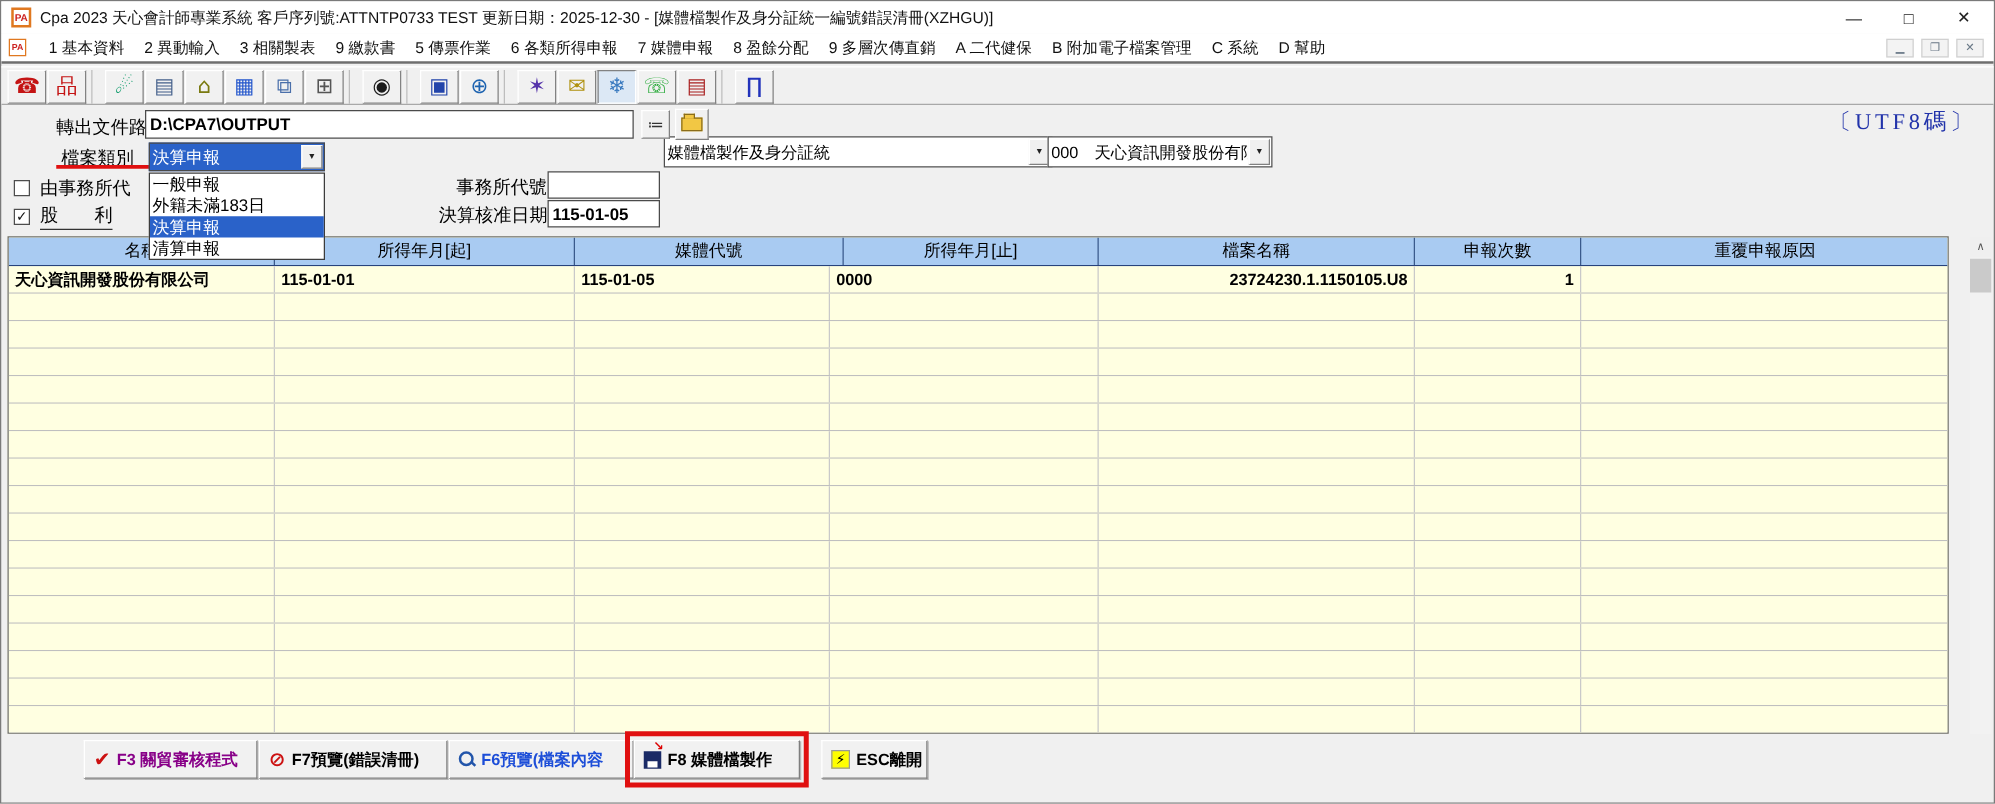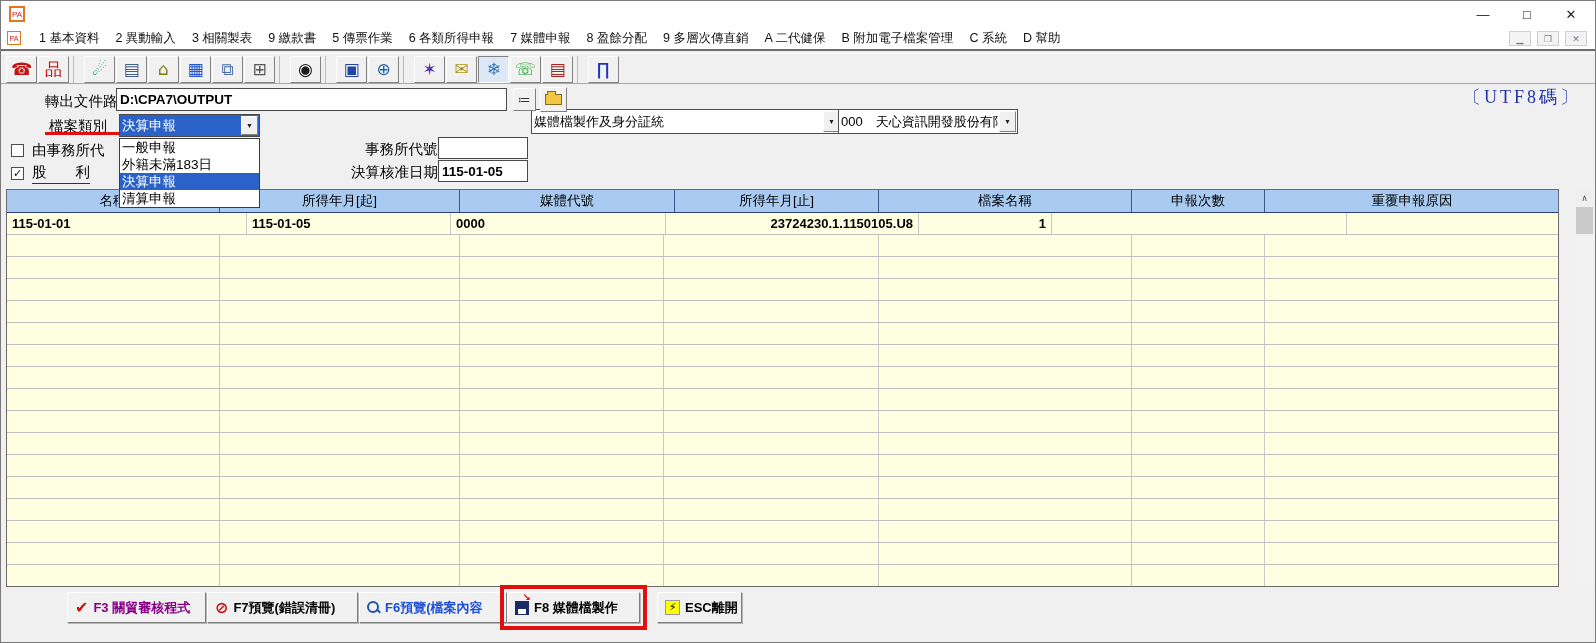--- a/index.html
+++ b/index.html
@@ -4,21 +4,21 @@
 <style>
   * { margin:0; padding:0; box-sizing:border-box; }
   body { font-family:"Liberation Sans","DejaVu Sans",sans-serif; background:#d8d8d8; }
   #win { position:relative; width:1596px; height:643px; background:#f0f0f0;
          border:1px solid #7a7a7a; overflow:hidden; }
 
   
   .titlebar { position:absolute; left:0; top:0; width:100%; height:26px; background:#ffffff;
               display:flex; align-items:center; }
   .appico { width:16px; height:16px; margin-left:8px; border:2px solid #e07820; background:#fff;
-            color:#cc2222; font-size:8px; font-weight:normal; display:flex; align-items:center;
+            color:#cc2222; font-size:8px; font-weight:bold; display:flex; align-items:center;
             justify-content:center; flex:0 0 auto; }
   .title-text { margin-left:7px; font-size:12.5px; color:#111; white-space:nowrap; }
   .winctl { position:absolute; top:0; height:26px; width:40px; display:flex; align-items:center;
             justify-content:center; font-size:13px; color:#222; cursor:default; }
   .winctl.min { right:92px; } .winctl.max { right:48px; } .winctl.close { right:4px; }
 
   
   .menubar { position:absolute; left:0; top:26px; width:100%; height:24px; background:#ffffff;
              border-bottom:2px solid #6e6e6e; display:flex; align-items:center; }
   .appico.small { width:14px; height:14px; margin-left:6px; border-width:1px; font-size:7px; }
@@ -117,20 +117,21 @@
   .red-rect { position:absolute; left:499px; top:584px; width:147px; height:45px;
               border:4px solid #e01010; z-index:5; }
 </style>
 </head>
 <body>
 
 <div id="win">
 
   <div class="titlebar">
     <div class="appico">PA</div>
+    <div class="title-text">Cpa 2023 天心會計師專業系統 客戶序列號:ATTNTP0733 TEST  更新日期：2025-12-30 - [媒體檔製作及身分証統一編號錯誤清冊(XZHGU)]</div>
     <div class="winctl min">—</div>
     <div class="winctl max">□</div>
     <div class="winctl close">✕</div>
   </div>
 
   <div class="menubar">
     <div class="appico small">PA</div>
     <div class="menu-items">
         <span class="mi">1 基本資料</span>
         <span class="mi">2 異動輸入</span>
@@ -264,20 +265,21 @@
         <div class="th" style="width: 213px;">名稱</div>
         <div class="th" style="width: 240px;">所得年月[起]</div>
         <div class="th" style="width: 215px;">媒體代號</div>
         <div class="th" style="width: 204px;">所得年月[止]</div>
         <div class="th" style="width: 253px;">檔案名稱</div>
         <div class="th" style="width: 133px;">申報次數</div>
         <div class="th" style="width: 295px;">重覆申報原因</div>
       </div>
     <div>
         <div class="tr">
+          <div class="td" style="width: 213px; text-align: left;">天心資訊開發股份有限公司</div>
           <div class="td" style="width: 240px; text-align: left;">115-01-01</div>
           <div class="td" style="width: 204px; text-align: left;">115-01-05</div>
           <div class="td" style="width: 215px; text-align: left;">0000</div>
           <div class="td" style="width: 253px; text-align: right;">23724230.1.1150105.U8</div>
           <div class="td" style="width: 133px; text-align: right;">1</div>
           <div class="td" style="width: 295px; text-align: left;"></div>
         </div>
         <div class="tr">
           <div class="td" style="width: 213px; text-align: left;"></div>
           <div class="td" style="width: 240px; text-align: left;"></div>

